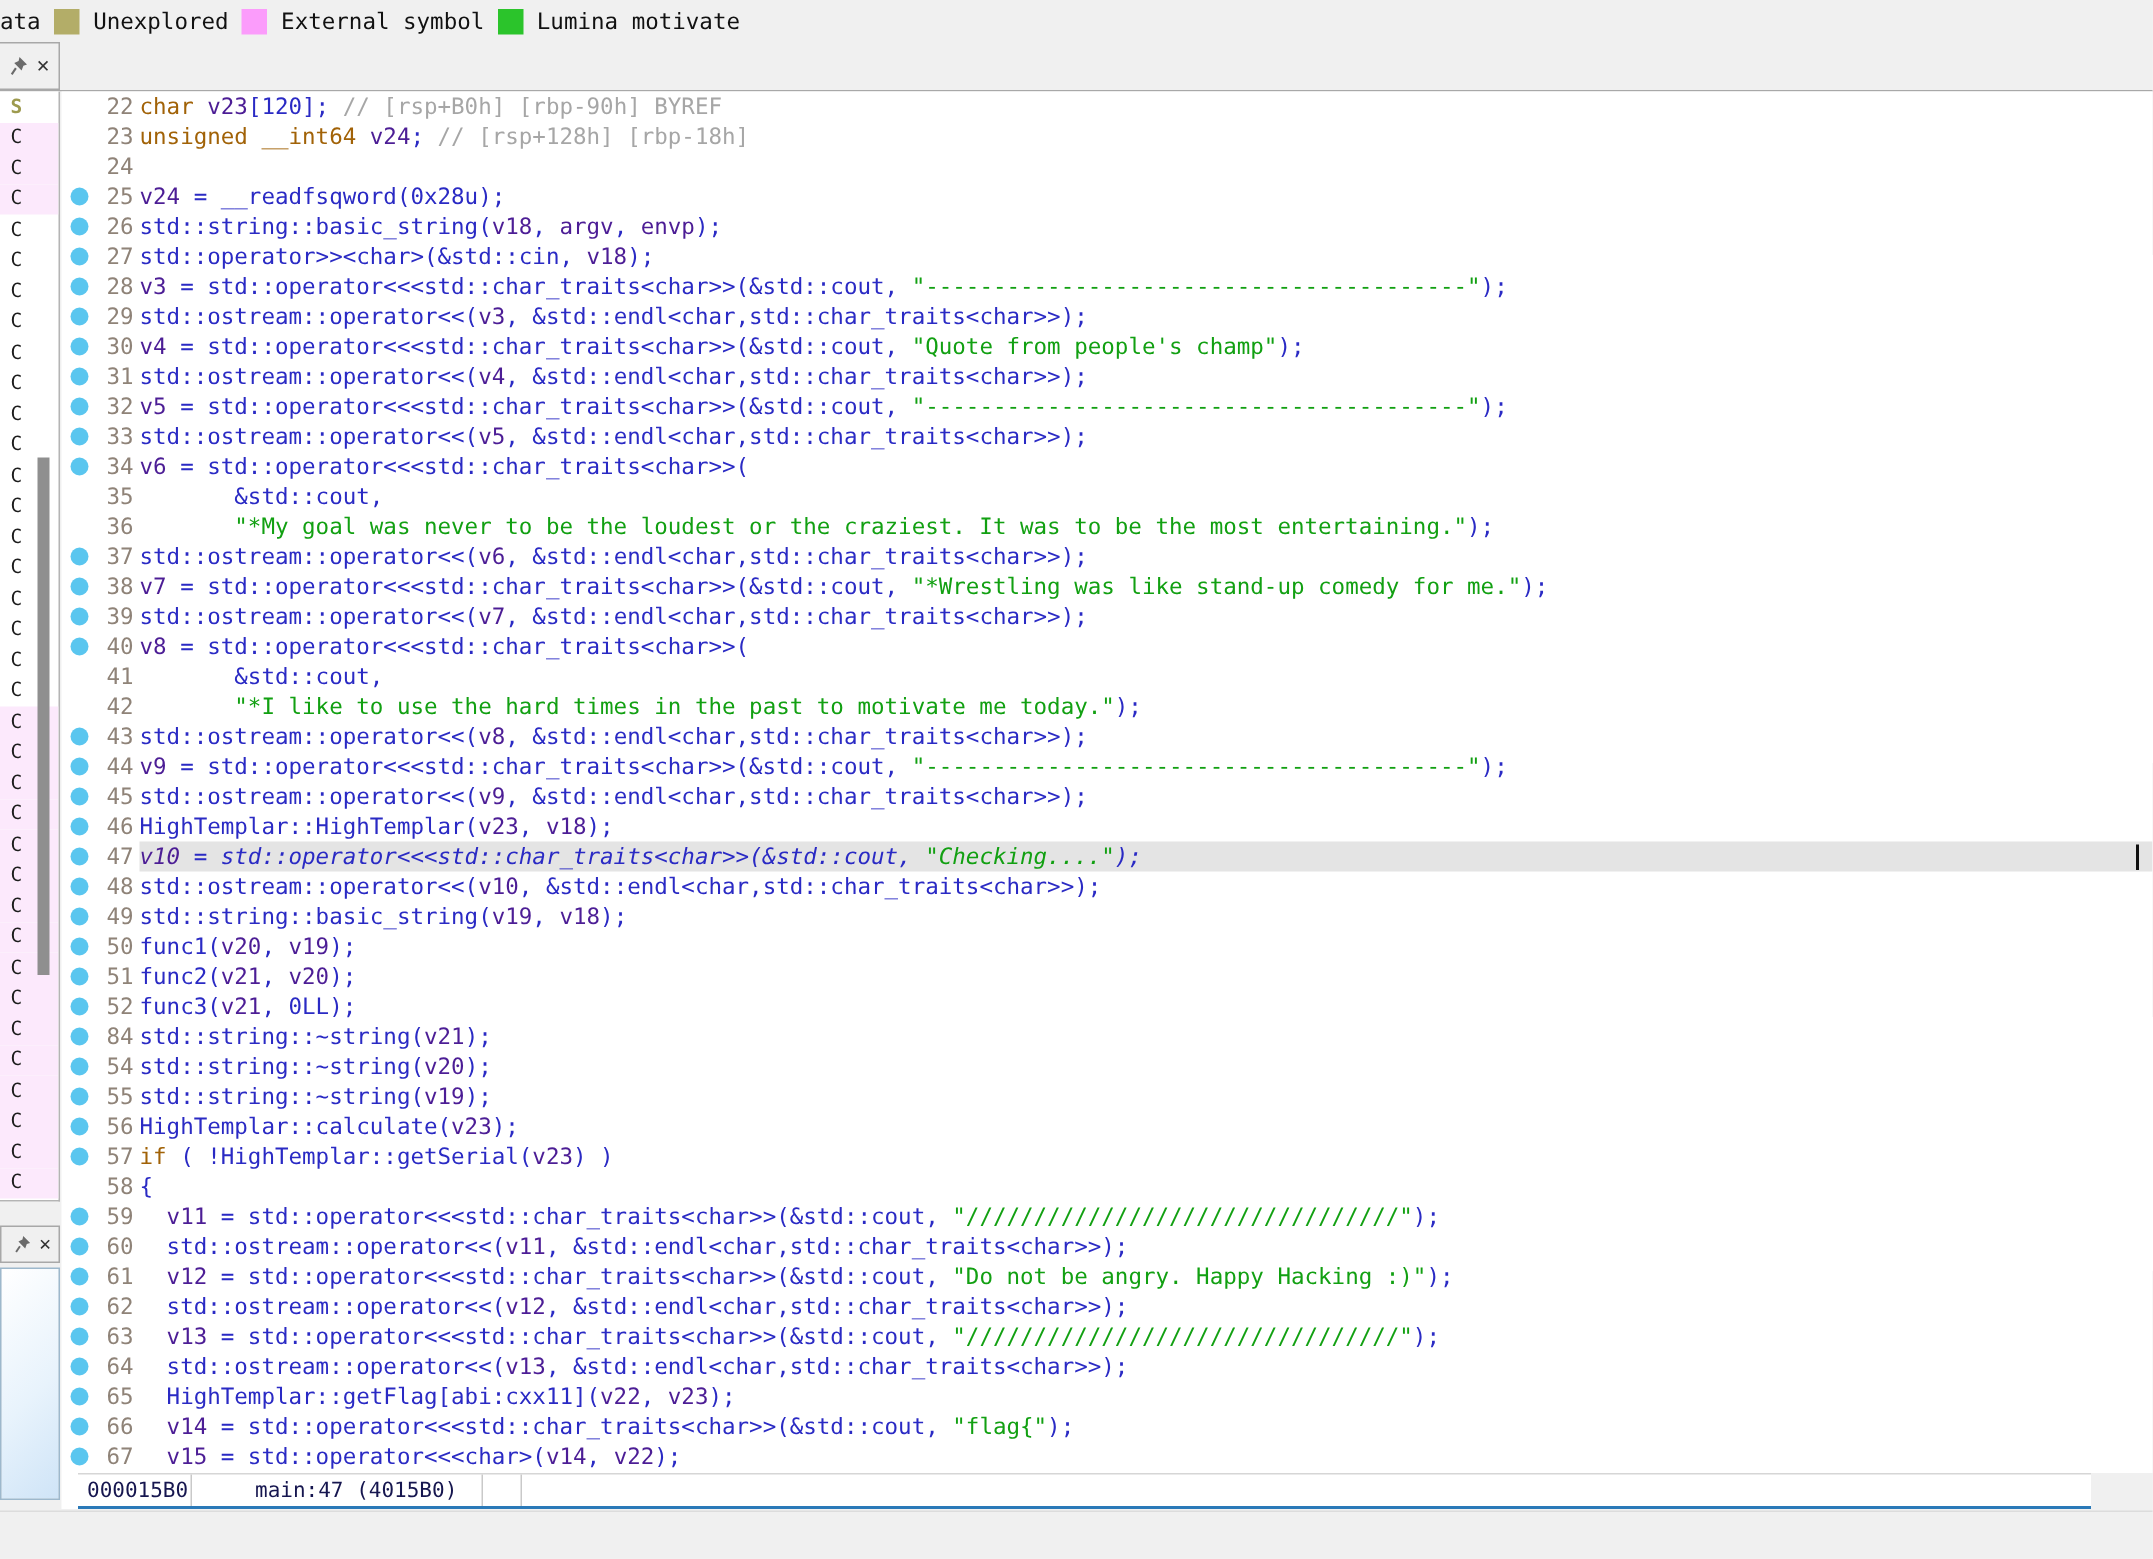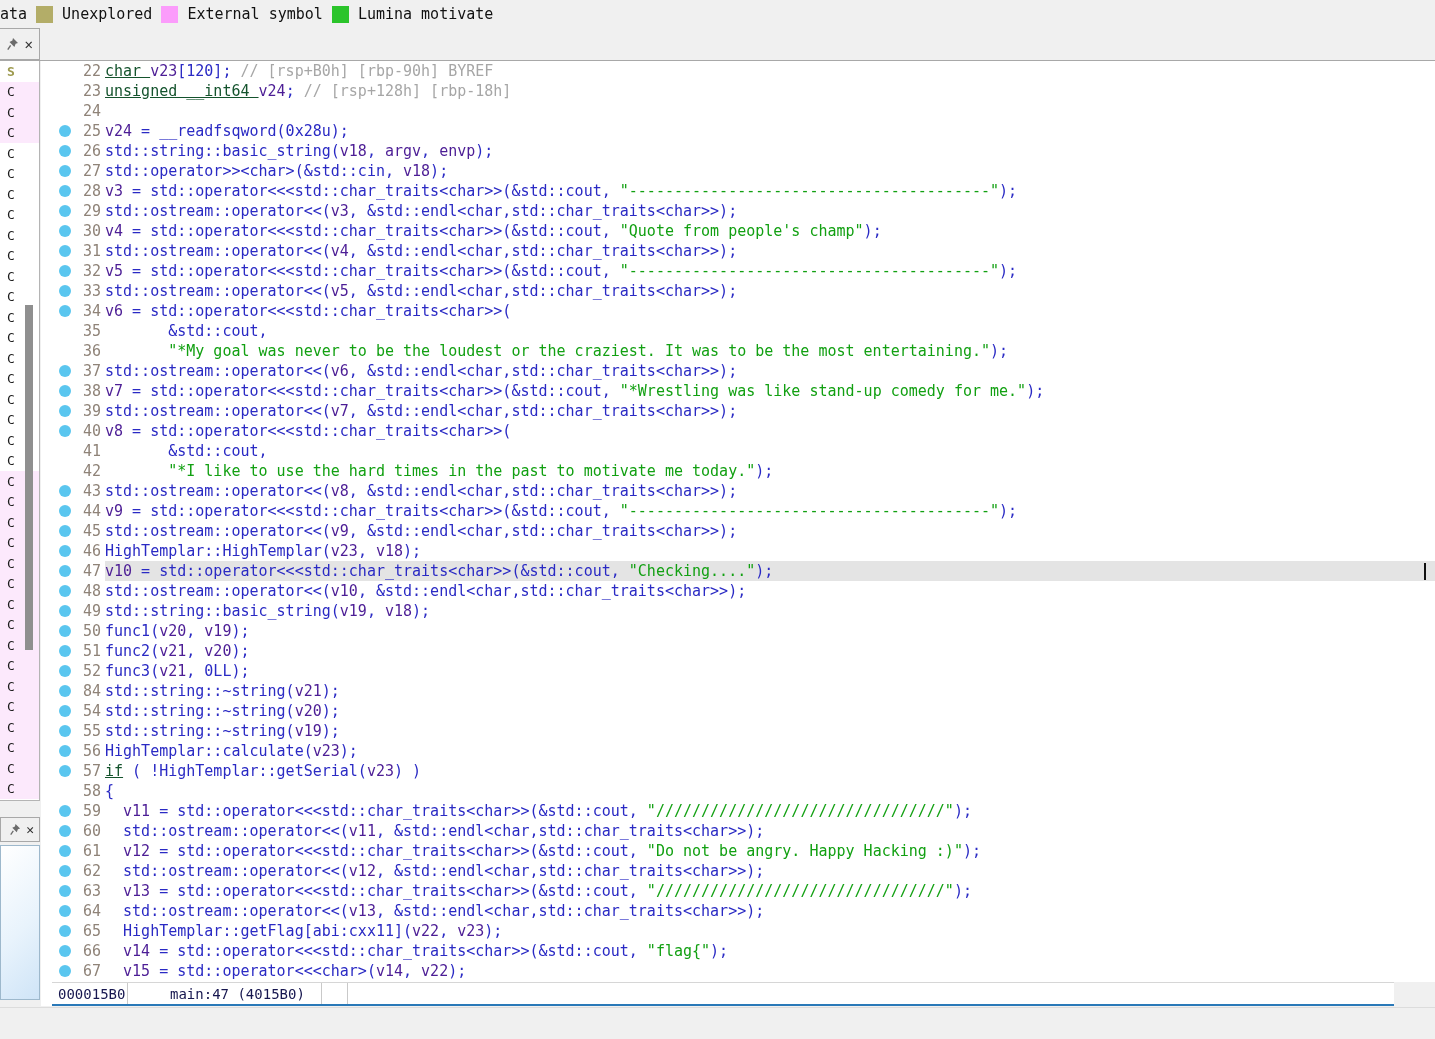--- a/index.html
+++ b/index.html
@@ -64,29 +64,29 @@
   .blpanel-title .closex { font-size:13px; font-weight:bold; color:#333; line-height:1; }
   .blpanel-body { position:absolute; left:0; top:784px; width:40px; height:155px;
                   border:1px solid #9db8cc;
                   background:linear-gradient(135deg,#ffffff 0%,#e8f3fc 55%,#cfe4f7 100%); }
 
   
   .codearea { position:absolute; left:41px; top:0; width:1394px; height:921px;
               background:#ffffff; overflow:hidden; }
   .crow { display:flex; height:20px; align-items:stretch; }
   .gut { width:52px; flex:0 0 auto; position:relative; display:flex;
-         align-items:center; justify-content:flex-end; padding-right:4px;margin-left:12px; }
+         align-items:center; justify-content:flex-end; padding-right:4px; }
   .gut .num { font-size:15px; color:#8f8378; }
   .gut .bp { position:absolute; left:6px; top:4px; width:12px; height:12px;
              border-radius:50%; background:#5ac6ef; }
   .ctext { flex:1 1 auto; font-size:15px; line-height:20px; white-space:pre;
            font-family:"DejaVu Sans Mono", monospace; }
-  .crow.hl .ctext { background:#e4e4e4; }
+  .crow.hl .ctext { background:#e4e4e4;font-style:italic; }
   .td { color:#2a2ac4; }
-  .tk { color:#14532d;text-decoration:underline; }
+  .tk { color:#a16207; }
   .tv { color:#4c1d95; }
   .ts { color:#12a012; }
   .tc { color:#a6a6a6; }
   .caret { position:absolute; width:2px; height:17px; background:#111; }
 
   
   .statusbar { position:absolute; left:52px; top:921px; width:1342px; height:24px;
                background:#ffffff; border-top:1px solid #d6d6d6;
                border-bottom:2px solid #2a79b8; display:flex; align-items:stretch;
                font-size:14px; color:#16164f; }

